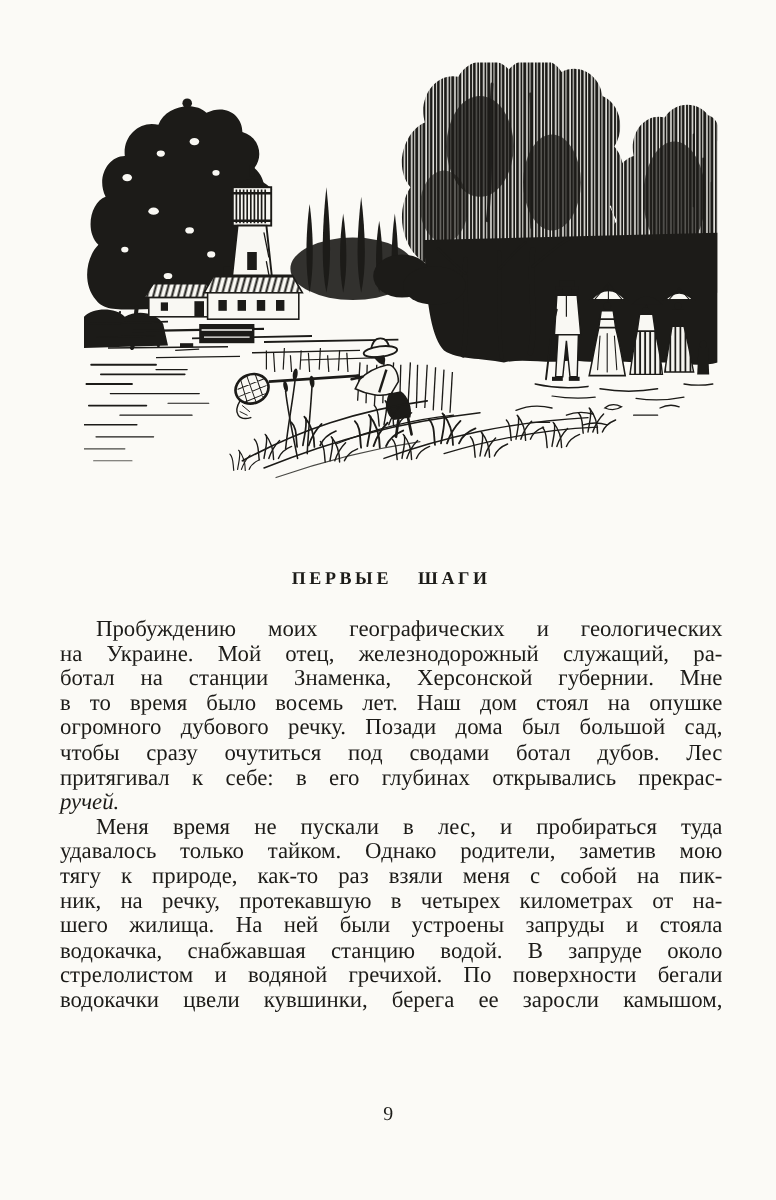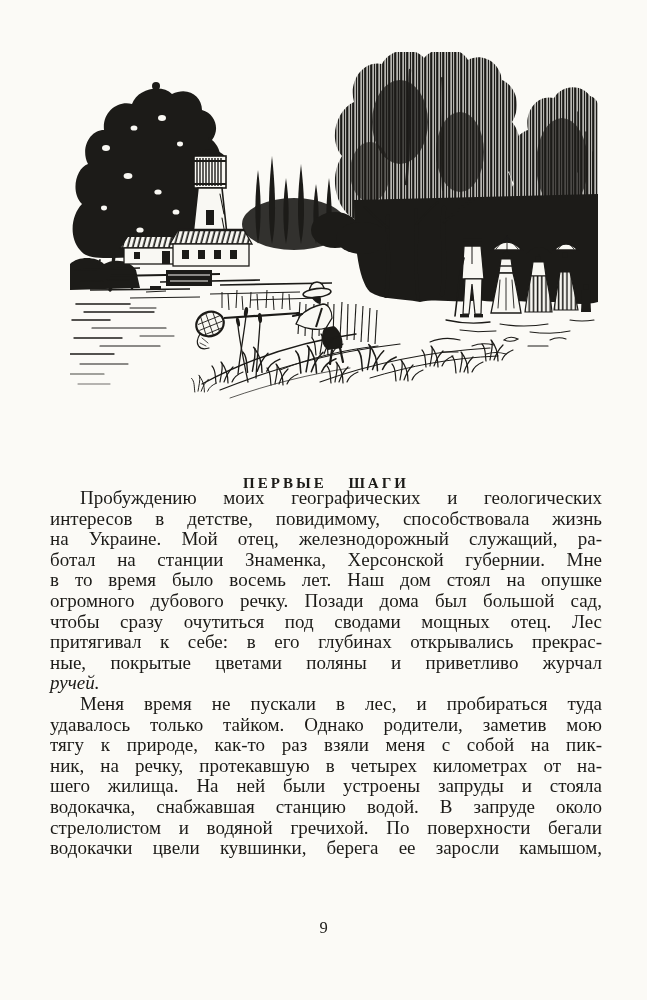--- a/index.html
+++ b/index.html
@@ -19,21 +19,21 @@
   .illustration{
     position:absolute;left:70px;top:52px;width:528px;height:352px;
   }
   .heading{
     position:absolute;left:50px;top:465px;width:552px;
     text-align:center;
     font-weight:bold;font-size:15px;
     letter-spacing:3px;word-spacing:15px;
   }
   .body-text{
-    position:absolute;left:50px;top:488px;width:552px;
+    position:absolute;left:50px;top:515px;width:552px;
     font-size:19px;line-height:20.6px;
   }
   .line{
     text-align:justify;
     text-align-last:justify;
     white-space:normal;
   }
   .line.indent{text-indent:30px;}
   .line.short-last{text-align-last:left;font-style:italic;}
   .page-number{
@@ -340,28 +340,26 @@
     <use href="#tuft" x="420" y="308"></use>
     <use href="#tuft" x="250" y="302"></use>
     <use href="#tuft" x="128" y="340" transform="scale(0.8) translate(32 84)"></use>
   </svg>
 
   <h1 class="heading">ПЕРВЫЕ ШАГИ</h1>
 
   <div class="body-text">
       <div class="para">
         <div class="line indent">Пробуждению моих географических и геологических</div>
-        <div class="line">интересов в детстве, повидимому, способствовала жизнь</div>
         <div class="line">на Украине. Мой отец, железнодорожный служащий, ра-</div>
         <div class="line">ботал на станции Знаменка, Херсонской губернии. Мне</div>
         <div class="line">в то время было восемь лет. Наш дом стоял на опушке</div>
         <div class="line">огромного дубового речку. Позади дома был большой сад,</div>
-        <div class="line">чтобы сразу очутиться под сводами мощных отец. Лес</div>
+        <div class="line">чтобы сразу очутиться под сводами ботал дубов. Лес</div>
         <div class="line">притягивал к себе: в его глубинах открывались прекрас-</div>
-        <div class="line">ные, покрытые цветами поляны и приветливо журчал</div>
         <div class="line short-last">ручей.</div>
       </div>
       <div class="para">
         <div class="line indent">Меня время не пускали в лес, и пробираться туда</div>
         <div class="line">удавалось только тайком. Однако родители, заметив мою</div>
         <div class="line">тягу к природе, как-то раз взяли меня с собой на пик-</div>
         <div class="line">ник, на речку, протекавшую в четырех километрах от на-</div>
         <div class="line">шего жилища. На ней были устроены запруды и стояла</div>
         <div class="line">водокачка, снабжавшая станцию водой. В запруде около</div>
         <div class="line">стрелолистом и водяной гречихой. По поверхности бегали</div>

